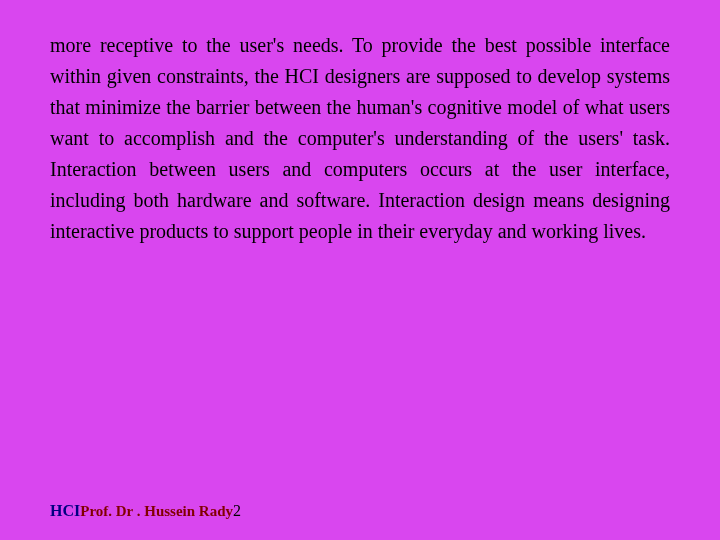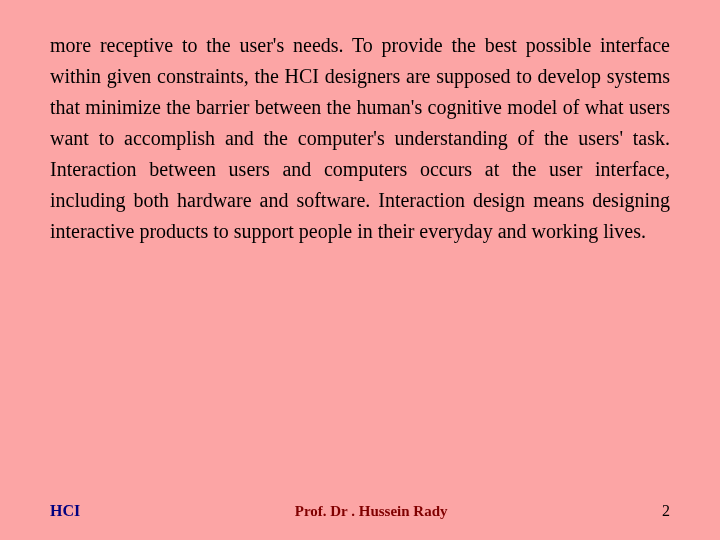--- a/index.html
+++ b/index.html
@@ -12,21 +12,21 @@
       width: 720px;
       height: 540px;
       background: #ffffff;
       font-family: 'Times New Roman', Times, serif;
       overflow: hidden;
     }
 
     .slide-container {
       width: 720px;
       height: 540px;
-      background: #fca5a5;
+      background: #d946ef;
       display: flex;
       flex-direction: column;
       padding: 30px 50px 20px 50px;
       position: relative;
     }
 
     .main-content {
       flex: 1;
       display: flex;
       align-items: flex-start;
@@ -37,21 +37,20 @@
       font-size: 20px;
       line-height: 1.55;
       color: #000000;
       text-align: justify;
       font-family: 'Times New Roman', Times, serif;
       font-weight: normal;
     }
 
     .footer {
       display: flex;
-      justify-content: space-between;
       align-items: center;
       padding: 10px 0 0 0;
       border-top: none;
       margin-top: 10px;
     }
 
     .footer-left {
       font-size: 16px;
       color: #000080;
       font-family: 'Times New Roman', Times, serif;

